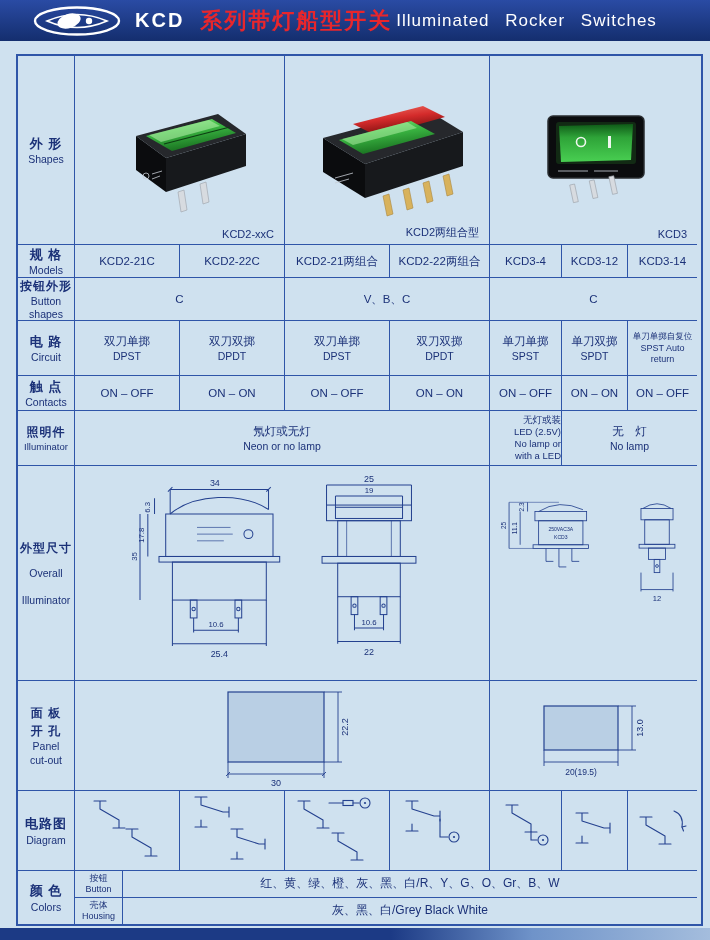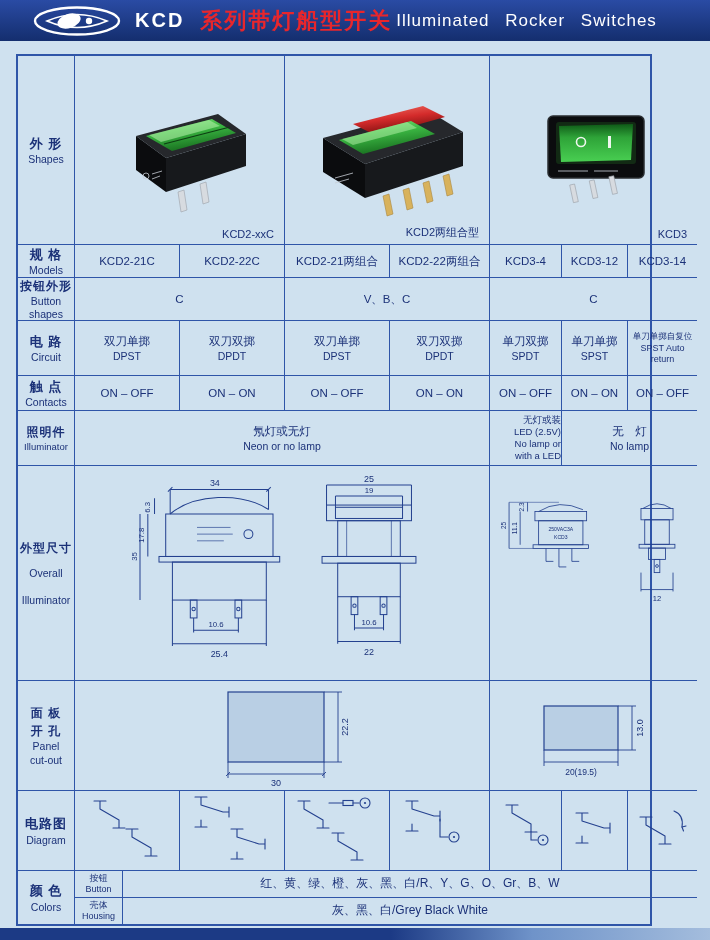--- a/index.html
+++ b/index.html
@@ -19,21 +19,21 @@
     position:absolute;top:0;left:0;width:710px;height:41px;
     background:linear-gradient(#2a4ba4,#142e6e);
     display:flex;align-items:center;padding-left:23px;
   }
   .logo{margin-left:8px;flex:0 0 auto}
   .h-kcd{color:#fff;font-size:20px;font-weight:bold;letter-spacing:2px;margin-left:12px}
   .h-cn{color:#e8262c;font-size:22px;font-weight:bold;margin-left:16px;letter-spacing:2px}
   .h-en{color:#fff;font-size:17px;margin-left:4px;letter-spacing:1px;word-spacing:10px;white-space:nowrap}
   
   .table{
-    position:absolute;top:54px;left:16px;width:636px;
+    position:absolute;top:54px;left:16px;width:687px;
     border:2px solid var(--bd);background:var(--bg);
   }
   .row{display:grid;position:relative}
   .cell{
     border-right:1.5px solid var(--bd);border-bottom:1.5px solid var(--bd);
     display:flex;flex-direction:column;align-items:center;justify-content:center;
     text-align:center;position:relative;overflow:hidden;
   }
   .cell.cl{border-right:none}
   .rlast .cell{border-bottom:none}
@@ -211,26 +211,26 @@
     </div>
     <div class="cell two">
       <div class="cn">双刀单掷</div>
       <div class="en">DPST</div>
     </div>
     <div class="cell two">
       <div class="cn">双刀双掷</div>
       <div class="en">DPDT</div>
     </div>
     <div class="cell two">
+      <div class="cn">单刀单掷</div>
+      <div class="en">SPST</div>
+    </div>
+    <div class="cell two">
       <div class="cn">单刀双掷</div>
       <div class="en">SPDT</div>
-    </div>
-    <div class="cell two">
-      <div class="cn">单刀单掷</div>
-      <div class="en">SPST</div>
     </div>
     <div class="cell two small cl">
       <div class="cn">单刀单掷自复位</div>
       <div class="en" style="width:60px">SPST Auto return</div>
     </div>
   </div>
 
   <div class="row r5">
     <div class="cell lab">
       <div class="cn">触 点</div>

